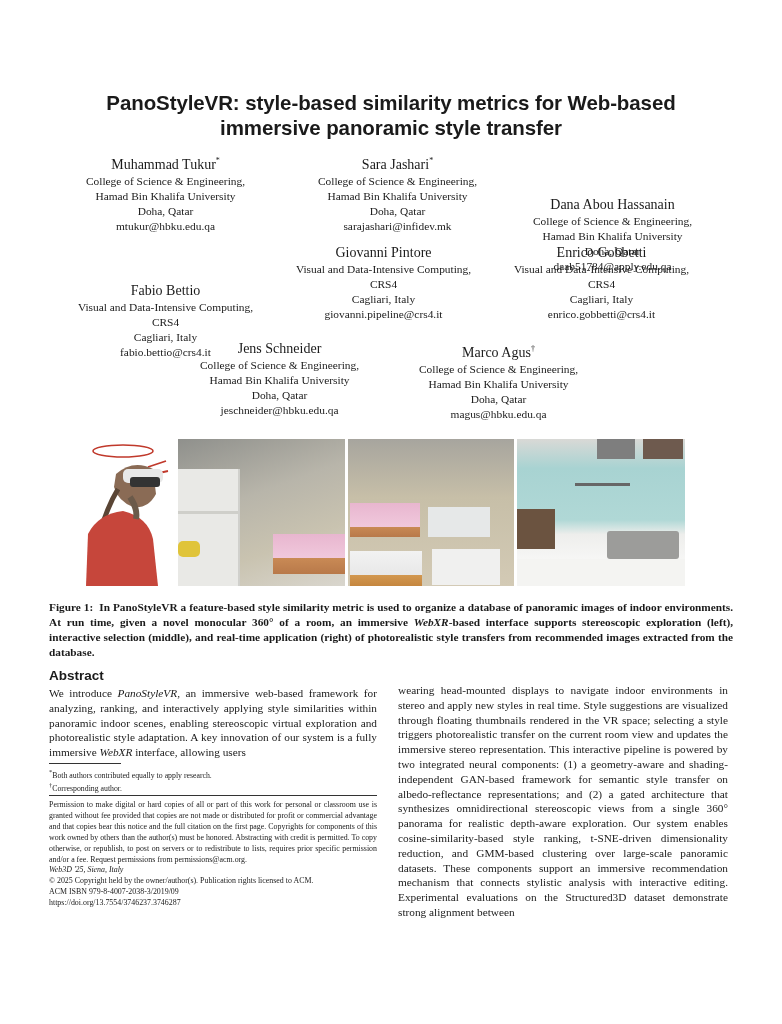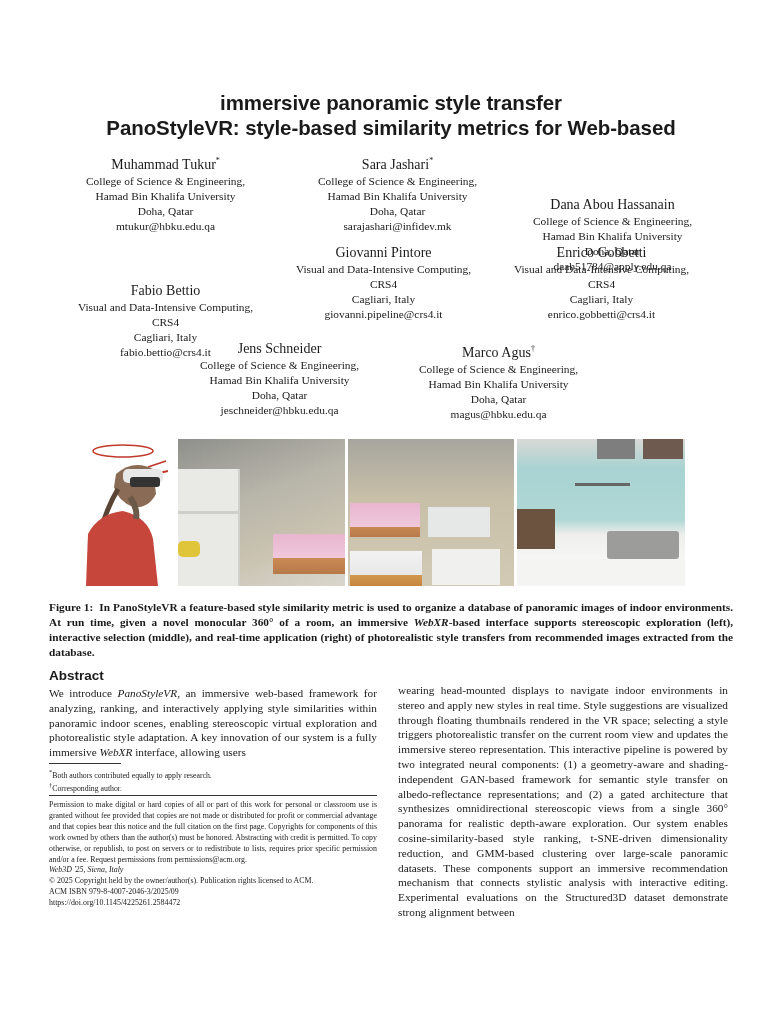--- a/index.html
+++ b/index.html
@@ -16,22 +16,22 @@
   .col-left { left:49px; top:686px; width:328px; }
   .col-right { left:398px; top:667px; width:330px;margin-top:16px; }
   .rule { position:absolute; background:#333; height:1px; }
   .fn { position:absolute; left:49px; font-size:7.8px; line-height:11px; }
   .perm { position:absolute; left:49px; top:800px; width:328px; font-size:7.9px; line-height:10.9px; text-align:justify; }
 </style>
 </head>
 <body>
 
 <div class="title">
+  <div>PanoStyleVR: style-based similarity metrics for Web-based</div>
   <div>immersive panoramic style transfer</div>
-  <div>PanoStyleVR: style-based similarity metrics for Web-based</div>
 </div>
 
 <div class="author" style="left:58px;top:151px;width:215px;">
   <div class="name"><span>Muhammad Tukur</span><sup>*</sup></div>
   <div>College of Science &amp; Engineering,</div>
   <div>Hamad Bin Khalifa University</div>
   <div>Doha, Qatar</div>
   <div>mtukur@hbku.edu.qa</div>
 </div>
 <div class="author" style="left:290px;top:151px;width:215px;">
@@ -132,15 +132,15 @@
 
 <div class="rule" style="left:49px;top:763px;width:72px;height:0.8px;"></div>
 <div class="fn" style="top:766px;"><sup>*</sup><span>Both authors contributed equally to apply research.</span></div>
 <div class="fn" style="top:779px;"><sup>†</sup><span>Corresponding author.</span></div>
 <div class="rule" style="left:49px;top:795px;width:328px;height:0.8px;"></div>
 
 <div class="perm">
   <div>Permission to make digital or hard copies of all or part of this work for personal or classroom use is granted without fee provided that copies are not made or distributed for profit or commercial advantage and that copies bear this notice and the full citation on the first page. Copyrights for components of this work owned by others than the author(s) must be honored. Abstracting with credit is permitted. To copy otherwise, or republish, to post on servers or to redistribute to lists, requires prior specific permission and/or a fee. Request permissions from permissions@acm.org.</div>
   <div style="font-style:italic;">Web3D '25, Siena, Italy</div>
   <div>© 2025 Copyright held by the owner/author(s). Publication rights licensed to ACM.</div>
-  <div>ACM ISBN 979-8-4007-2046-3/2025/09</div>
-  <div>https://doi.org/10.1145/4225261.2584472</div>
+  <div>ACM ISBN 979-8-4007-2038-3/2019/09</div>
+  <div>https://doi.org/13.7554/3746237.3746287</div>
 </div>
 
 </body></html>

